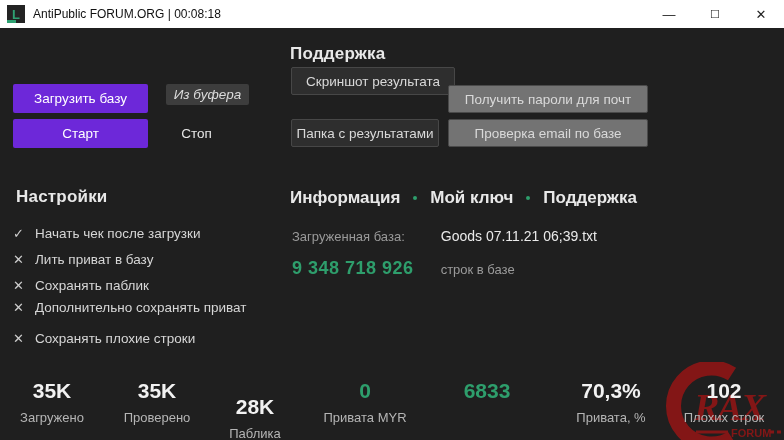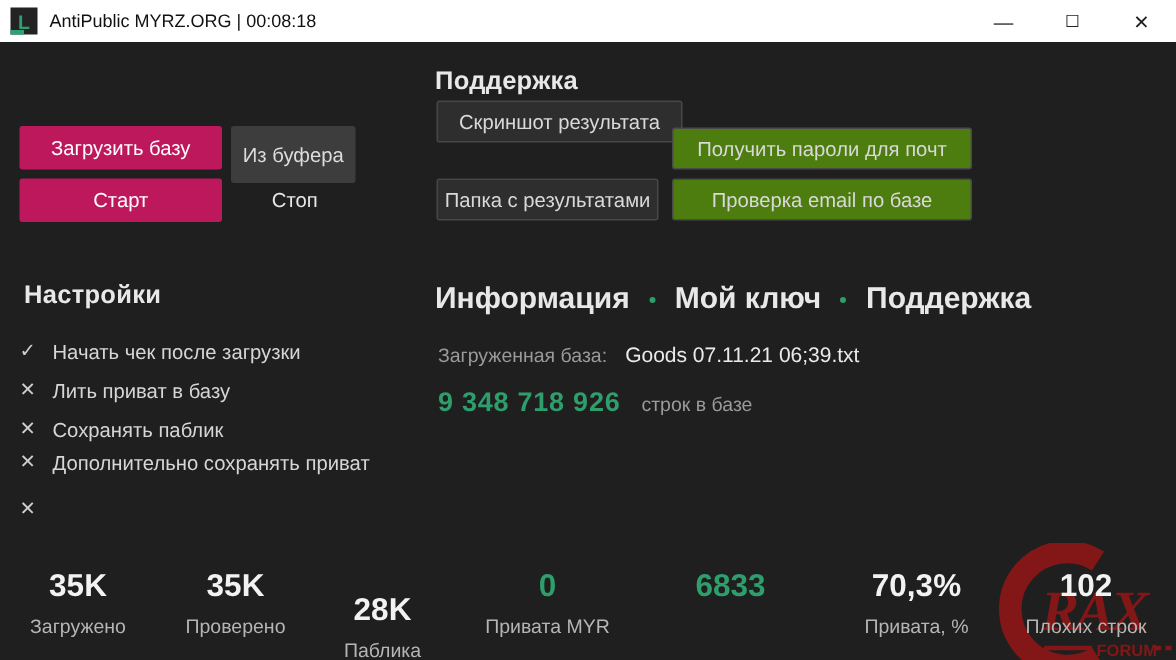--- a/index.html
+++ b/index.html
@@ -19,39 +19,39 @@
   .win-btn { width:46px; height:28px; display:flex; align-items:center; justify-content:center;
              font-size:13px; color:#222; cursor:default; background:transparent; border:none; }
   .win-btn.max { font-size:11px; }
 
   
   .sec-title { position:absolute; font-size:17px; font-weight:bold; color:#e8e8e8; letter-spacing:.2px; }
 
   
   .btn { position:absolute; display:flex; align-items:center; justify-content:center;
          font-size:13.5px; border-radius:2px; cursor:default; border:none; }
-  .btn-green { background:#be185d; color:#ffffff; }
+  .btn-green { background:#6d28d9; color:#ffffff; }
   .btn-gray  { background:#3d3d3d; color:#dcdcdc; }
   .btn-outline { background:#2e2e2e; border:1px solid #474747; color:#d9d9d9; }
-  .btn-outline2 { background:#4d7c0f; border:1px solid #4a4a4a; color:#d9d9d9; }
+  .btn-outline2 { background:#737373; border:1px solid #4a4a4a; color:#d9d9d9; }
   .btn-plain { background:transparent; color:#e6e6e6; }
 
   
   .opt { position:absolute; left:13px; display:flex; align-items:center; cursor:default; }
   .opt .mark { width:22px; font-size:13px; color:#cfcfcf; }
   .opt .lbl { font-size:13.5px; color:#d6d6d6; }
 
   
   .info-tabs { position:absolute; left:290px; top:188px; display:flex; align-items:center; }
-  .info-tab { font-size:20px; font-weight:bold; color:#e8e8e8; cursor:default; }
+  .info-tab { font-size:17px; font-weight:bold; color:#e8e8e8; cursor:default; }
   .dot { width:4px; height:4px; border-radius:50%; background:#2e9e6c; margin:0 13px; }
-  .db-row { position:absolute; left:292px; top:228px; display:flex; align-items:baseline; }
+  .db-row { position:absolute; left:292px; top:228px; display:flex; align-items:baseline;gap:24px; }
   .db-label { font-size:13px; color:#9a9a9a; }
   .db-value { font-size:14px; color:#eaeaea; margin-left:12px; }
-  .rows-row { position:absolute; left:292px; top:258px; display:flex; align-items:baseline; }
+  .rows-row { position:absolute; left:292px; top:258px; display:flex; align-items:baseline;gap:13px; }
   .rows-count { font-size:18px; font-weight:bold; color:#2e9e6c; letter-spacing:.5px; }
   .rows-label { font-size:13px; color:#9a9a9a; margin-left:14px; }
 
   
   .stat { position:absolute; width:150px; text-align:center; z-index:3; }
   .stat .num { font-size:21px; font-weight:bold; color:#f2f2f2; line-height:1; }
   .stat .cap { font-size:13px; color:#b5b5b5; margin-top:9px; }
   .stat.green .num { color:#2e9e6c; }
 
   
@@ -59,30 +59,30 @@
 </style>
 </head>
 <body>
 
 <div class="window">
 
   <div class="titlebar">
     <div class="app-icon">
       <span>L</span>
     </div>
-    <div class="title-text">AntiPublic MYRZ.ORG | 00:08:18</div>
+    <div class="title-text">AntiPublic FORUM.ORG | 00:08:18</div>
     <div class="win-controls">
       <button class="win-btn">—</button>
       <button class="win-btn max">☐</button>
       <button class="win-btn">✕</button>
     </div>
   </div>
 
   <button class="btn btn-green" style="left:13px; top:84px; width:135px; height:29px;">Загрузить базу</button>
-  <button class="btn btn-gray" style="left:154px; top:84px; width:83px; height:38px;">Из буфера</button>
+  <button class="btn btn-gray" style="left:166px; top:84px; width:83px; height:21px;font-style:italic;">Из буфера</button>
   <button class="btn btn-green" style="left:13px; top:119px; width:135px; height:29px;">Старт</button>
   <button class="btn btn-plain" style="left:155px; top:119px; width:83px; height:29px;">Стоп</button>
 
   <div class="sec-title" style="left:290px; top:44px;">Поддержка</div>
   <button class="btn btn-outline" style="left:291px; top:67px; width:164px; height:28px;">Скриншот результата</button>
   <button class="btn btn-outline2" style="left:448px; top:85px; width:200px; height:28px;">Получить пароли для почт</button>
   <button class="btn btn-outline" style="left:291px; top:119px; width:148px; height:28px;">Папка с результатами</button>
   <button class="btn btn-outline2" style="left:448px; top:119px; width:200px; height:28px;">Проверка email по базе</button>
 
   <div class="sec-title" style="left:16px; top:187px;">Настройки</div>
@@ -98,20 +98,21 @@
   <div class="opt" style="top:278px;">
     <span class="mark">✕</span>
     <span class="lbl">Сохранять паблик</span>
   </div>
   <div class="opt" style="top:300px;">
     <span class="mark">✕</span>
     <span class="lbl">Дополнительно сохранять приват</span>
   </div>
   <div class="opt" style="top:331px;">
     <span class="mark">✕</span>
+    <span class="lbl">Сохранять плохие строки</span>
   </div>
 
   <div class="info-tabs">
     <span class="info-tab">Информация</span>
     <span class="dot"></span>
     <span class="info-tab">Мой ключ</span>
     <span class="dot"></span>
     <span class="info-tab">Поддержка</span>
   </div>
 

